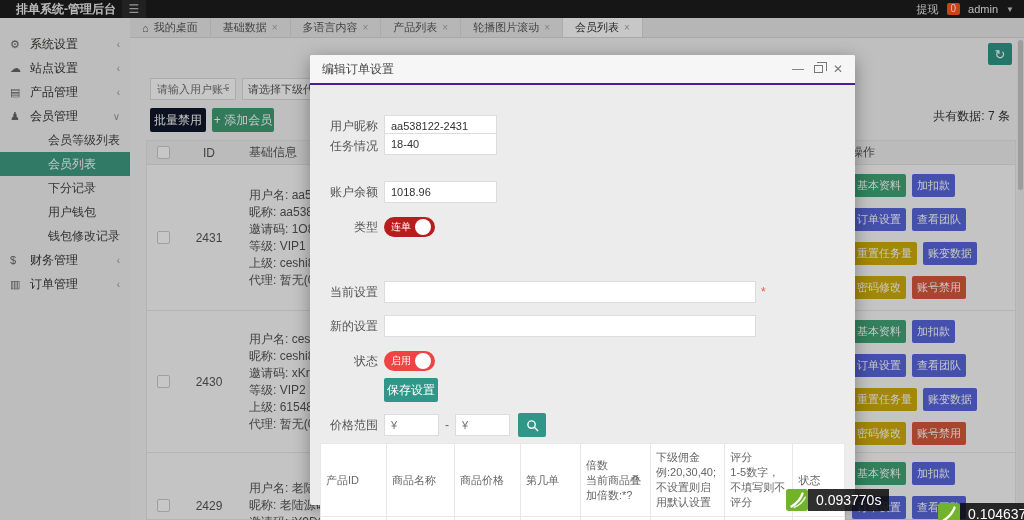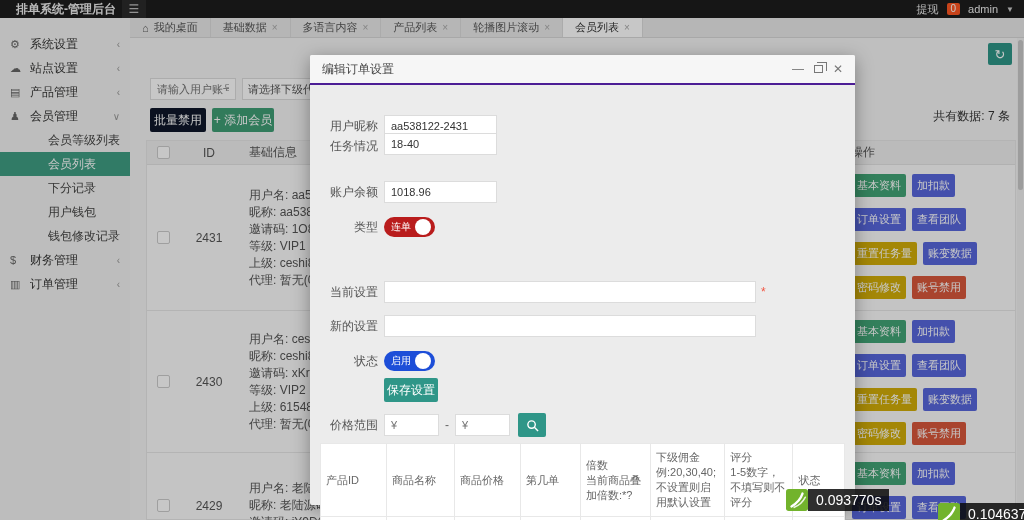--- a/index.html
+++ b/index.html
@@ -301,21 +301,21 @@
       <div class="f-label">新的设置</div>
       <input class="f-input w-lg" value="" style="">
     </div>
     <div class="f-row" style="top:196px;">
       <div class="f-label">当前设置</div>
       <input class="f-input w-lg" value="" style="">
       <span class="req">*</span>
     </div>
     <div class="f-row" style="top:266px;">
       <div class="f-label">状态</div>
-      <div class="toggle" style="background: #1d4ed8;">
+      <div class="toggle" style="background: #ef4444;">
         <span>启用</span>
           <span class="knob"></span>
       </div>
     </div>
     <button class="save-btn" style="top:293px;">保存设置</button>
     <div class="f-row" style="top:328px;">
       <div class="f-label">价格范围</div>
       <input class="f-input" style="width: 55px;" placeholder="¥">
       <span class="price-sep">-</span>
       <input class="f-input" style="width: 55px; margin-left: 0px;" placeholder="¥">

